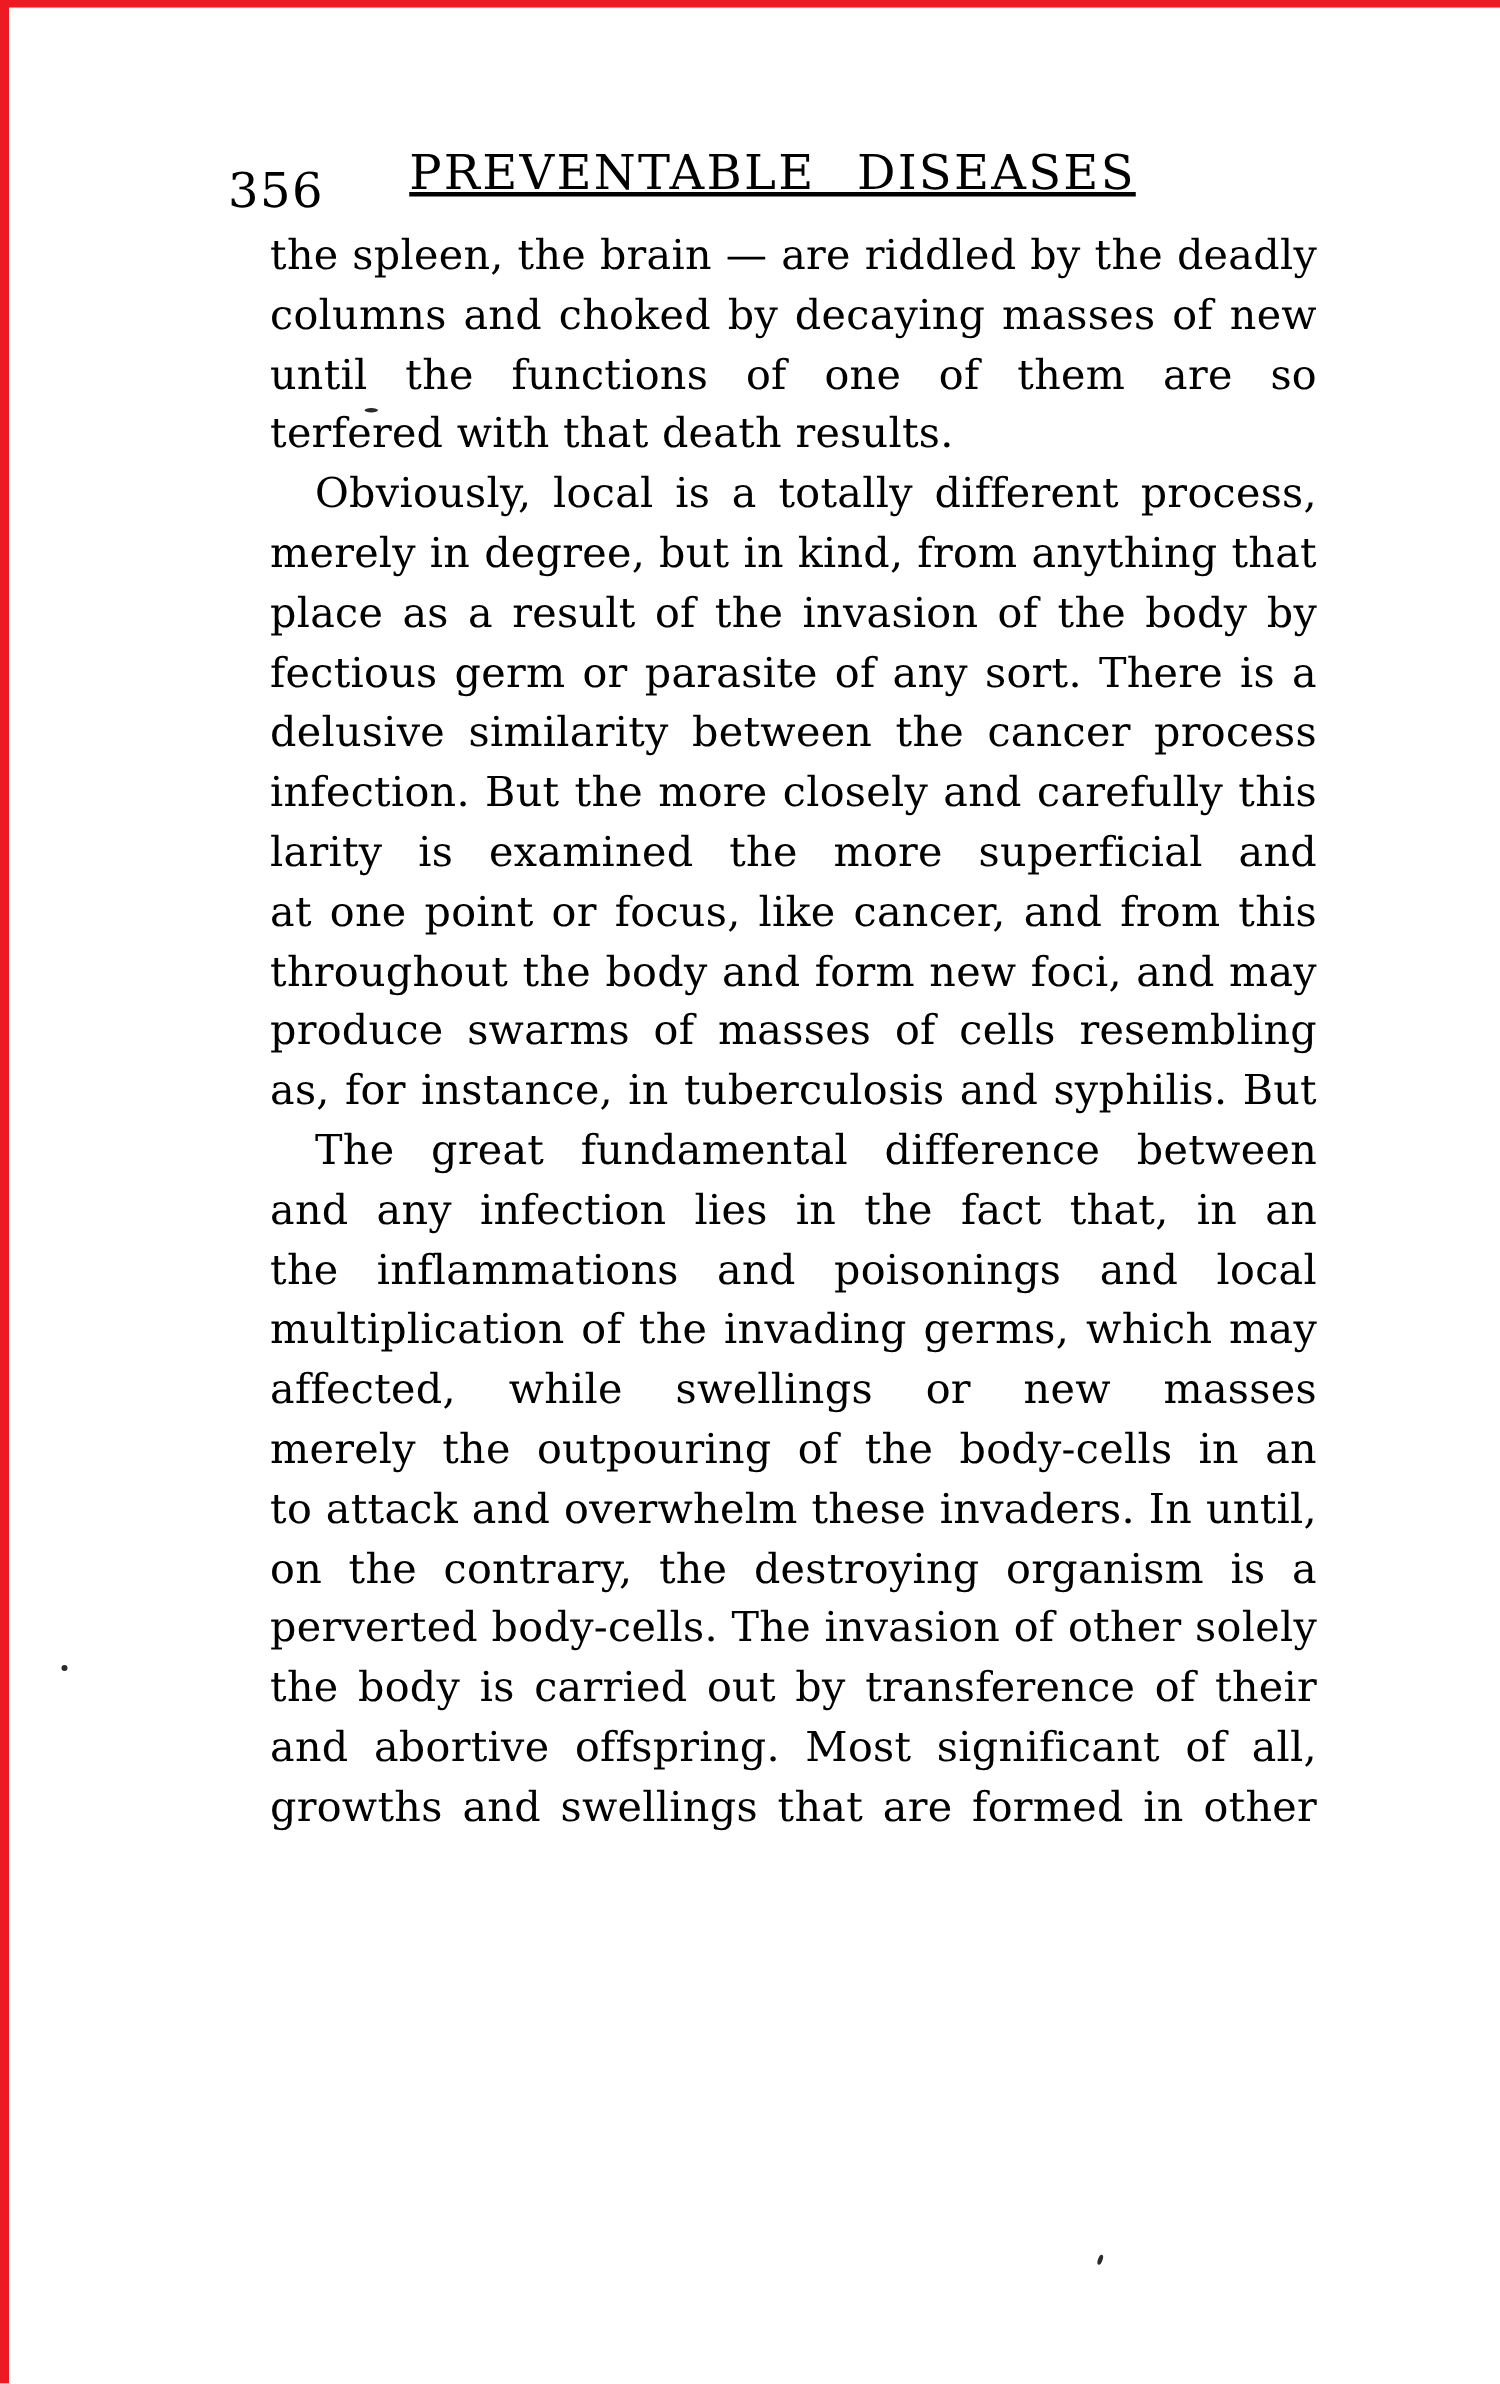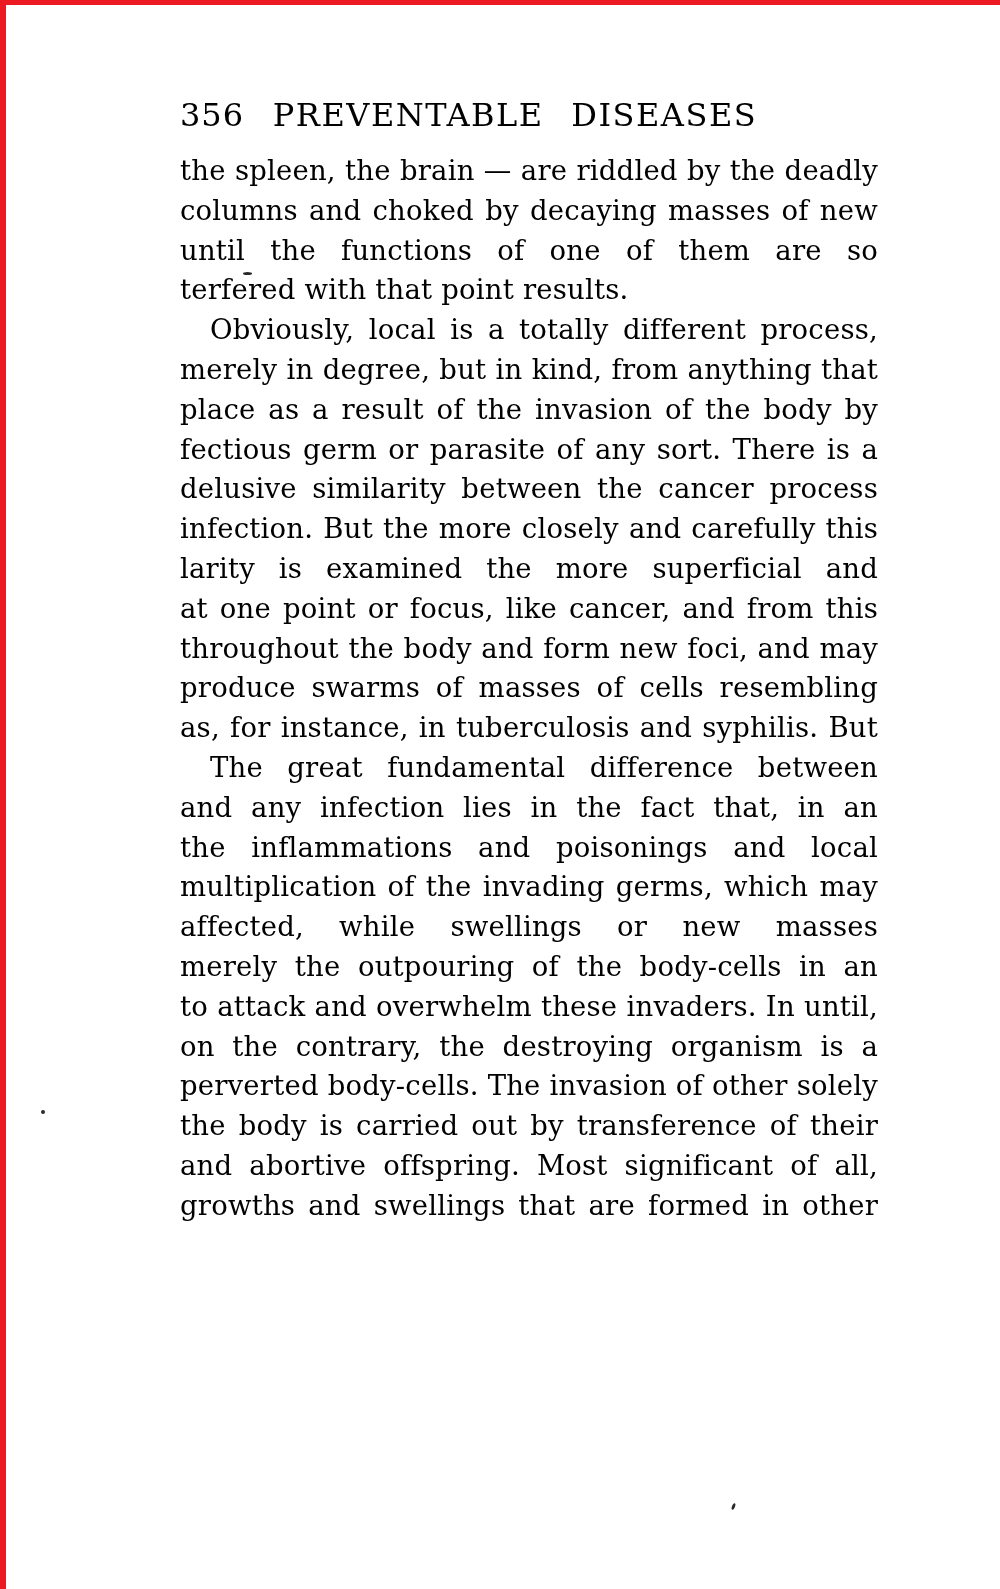--- a/index.html
+++ b/index.html
@@ -24,29 +24,29 @@
     background: #ec1b23;
   }
   .running-header {
     position: absolute;
     top: 94px; left: 152px; width: 726px; height: 42px;
     font-size: 32px;
     line-height: 42px;
     white-space: nowrap;
   }
   .page-number {
-    position: absolute; left: 0; top: 0;
+    position: absolute; left: 0; top: 12px;
     letter-spacing: 1px;
-    margin-left: 28px;
   }
   .running-title {
     position: absolute; left: 0; top: 0; width: 100%;
     text-align: center;
     letter-spacing: 1.5px;
     word-spacing: 16px;
+    text-decoration: underline;
   }
   .body-text {
     position: absolute;
     top: 151px; left: 152px; width: 726px;
     font-size: 27.5px;
     letter-spacing: 0.2px;
   }
   .line {
     height: 39.8px;
     line-height: 39.8px;
@@ -74,21 +74,21 @@
 
   <div class="running-header">
     <span class="page-number">356</span>
     <span class="running-title">PREVENTABLE DISEASES</span>
   </div>
 
   <div class="body-text" id="body-lines">
       <div class="line justified">the spleen, the brain — are riddled by the deadly</div>
       <div class="line justified">columns and choked by decaying masses of new cells,</div>
       <div class="line justified">until the functions of one of them are so seriously in-</div>
-      <div class="line justified no-just">terfered with that point results.</div>
+      <div class="line justified no-just">terfered with that death results.</div>
       <div class="line justified indent">Obviously, local is a totally different process, not</div>
       <div class="line justified">merely in degree, but in kind, from anything that takes</div>
       <div class="line justified">place as a result of the invasion of the body by an in-</div>
       <div class="line justified">fectious germ or parasite of any sort.  There is a certain</div>
       <div class="line justified">delusive similarity between the cancer process and an</div>
       <div class="line justified">infection.  But the more closely and carefully this simi-</div>
       <div class="line justified">larity is examined the more superficial and unreal does</div>
       <div class="line justified">at one point or focus, like cancer, and from this spread</div>
       <div class="line justified">throughout the body and form new foci, and may even</div>
       <div class="line justified">produce swarms of masses of cells resembling tumors,</div>

